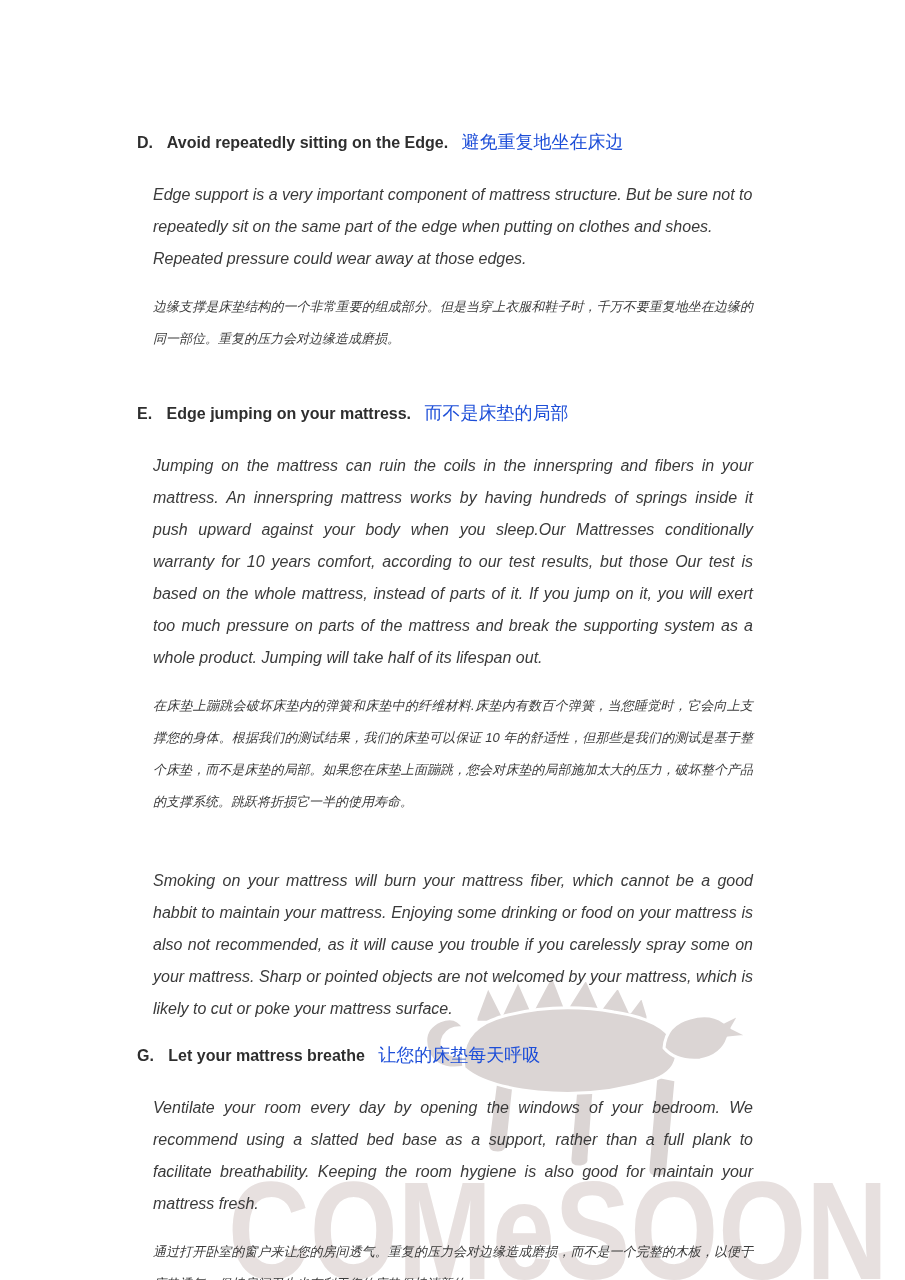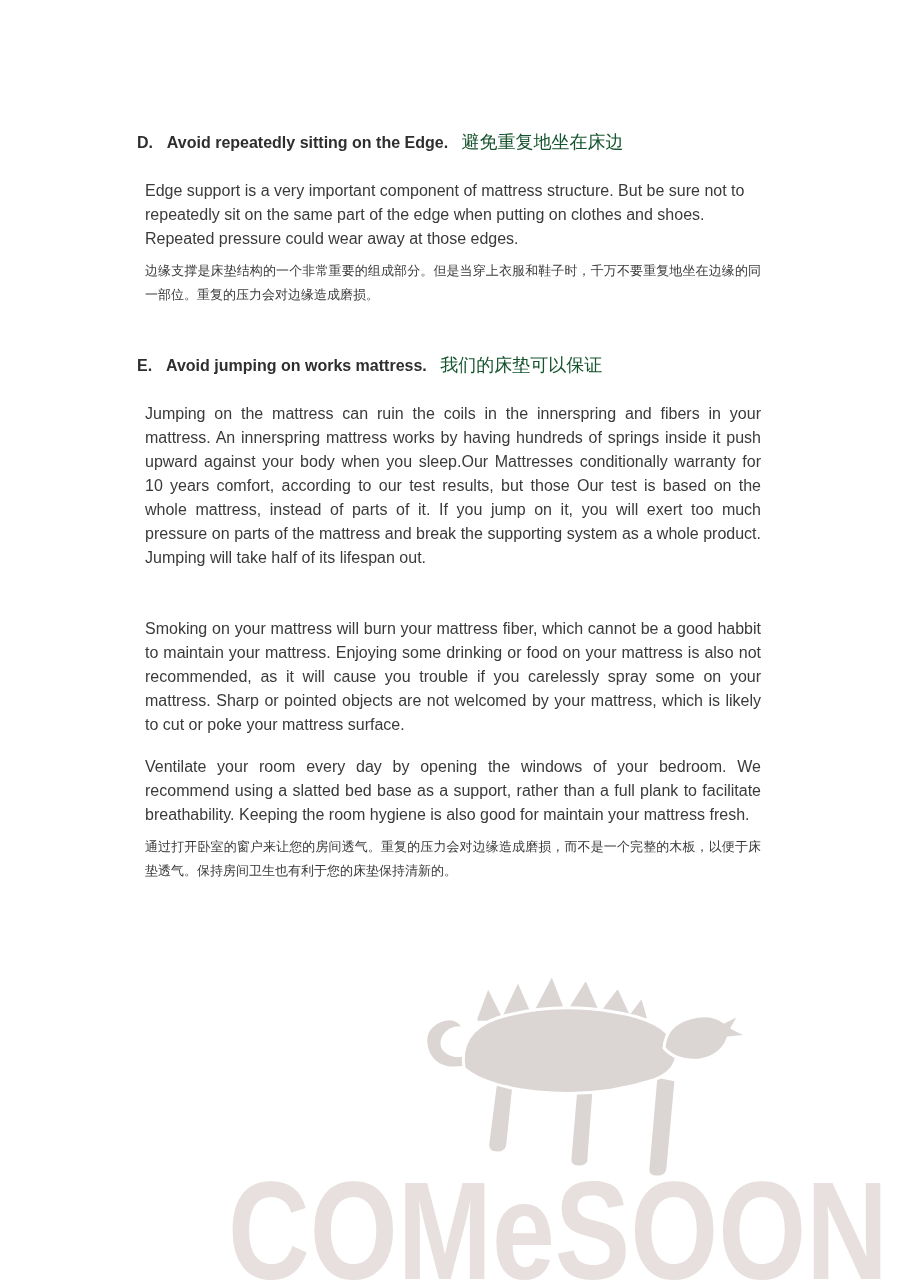--- a/index.html
+++ b/index.html
@@ -40,25 +40,26 @@
   }
   .sec h2 {
     margin:0 0 24px 0;
     font-size:16px; font-weight:bold;
     line-height:24px;
     color:#2e2e2e;
     white-space:nowrap;
   }
   .sec h2 .letter   { margin-right:10px; }
   .sec h2 .title-en { margin-right:9px; }
-  .sec h2 .title-zh { font-weight:normal; font-size:18px; color:#14532d; }
+  .sec h2 .title-zh { font-weight:normal; font-size:18px; color:#1d4ed8; }
   .sec p {
-    margin:8px;
+    margin:16px;
     font-size:16px;
-    line-height:24px;
+    line-height:32px;
+    font-style:italic;
   }
   .sec p.body-zh {
     font-size:13px;
     text-align:justify;
   }
   .sec p.justify { text-align:justify; }
   .sec-d { margin-bottom:46px; }
   .sec-e { margin-bottom:47px; }
   .sec-f { margin-bottom:18px; }
   .sec-g { margin-bottom:0; }
@@ -104,29 +105,35 @@
         <span class="title-en">Avoid repeatedly sitting on the Edge.</span>
         <span class="title-zh">避免重复地坐在床边</span>
       </h2>
       <p class="body-en">Edge support is a very important component of mattress structure. But be sure not to repeatedly sit on the same part of the edge when putting on clothes and shoes. Repeated pressure could wear away at those edges.</p>
       <p class="body-zh">边缘支撑是床垫结构的一个非常重要的组成部分。但是当穿上衣服和鞋子时，千万不要重复地坐在边缘的同一部位。重复的压力会对边缘造成磨损。</p>
     </section>
 
     <section class="sec sec-e">
       <h2>
         <span class="letter">E.</span>
-        <span class="title-en">Avoid jumping on works mattress.</span>
-        <span class="title-zh">我们的床垫可以保证</span>
+        <span class="title-en">Edge jumping on your mattress.</span>
+        <span class="title-zh">而不是床垫的局部</span>
       </h2>
       <p class="body-en justify">Jumping on the mattress can ruin the coils in the innerspring and fibers in your mattress. An innerspring mattress works by having hundreds of springs inside it push upward against your body when you sleep.Our Mattresses conditionally warranty for 10 years comfort, according to our test results, but those Our test is based on the whole mattress, instead of parts of it. If you jump on it, you will exert too much pressure on parts of the mattress and break the supporting system as a whole product. Jumping will take half of its lifespan out.</p>
+      <p class="body-zh">在床垫上蹦跳会破坏床垫内的弹簧和床垫中的纤维材料.床垫内有数百个弹簧，当您睡觉时，它会向上支撑您的身体。根据我们的测试结果，我们的床垫可以保证 10 年的舒适性，但那些是我们的测试是基于整个床垫，而不是床垫的局部。如果您在床垫上面蹦跳，您会对床垫的局部施加太大的压力，破坏整个产品的支撑系统。跳跃将折损它一半的使用寿命。</p>
     </section>
 
     <section class="sec sec-f">
       <p class="body-en justify">Smoking on your mattress will burn your mattress fiber, which cannot be a good habbit to maintain your mattress. Enjoying some drinking or food on your mattress is also not recommended, as it will cause you trouble if you carelessly spray some on your mattress. Sharp or pointed objects are not welcomed by your mattress, which is likely to cut or poke your mattress surface.</p>
     </section>
 
     <section class="sec sec-g">
+      <h2>
+        <span class="letter">G.</span>
+        <span class="title-en">Let your mattress breathe</span>
+        <span class="title-zh">让您的床垫每天呼吸</span>
+      </h2>
       <p class="body-en justify">Ventilate your room every day by opening the windows of your bedroom. We recommend using a slatted bed base as a support, rather than a full plank to facilitate breathability. Keeping the room hygiene is also good for maintain your mattress fresh.</p>
       <p class="body-zh">通过打开卧室的窗户来让您的房间透气。重复的压力会对边缘造成磨损，而不是一个完整的木板，以便于床垫透气。保持房间卫生也有利于您的床垫保持清新的。</p>
     </section>
 
   </div>
 </div>
 
 </body></html>

